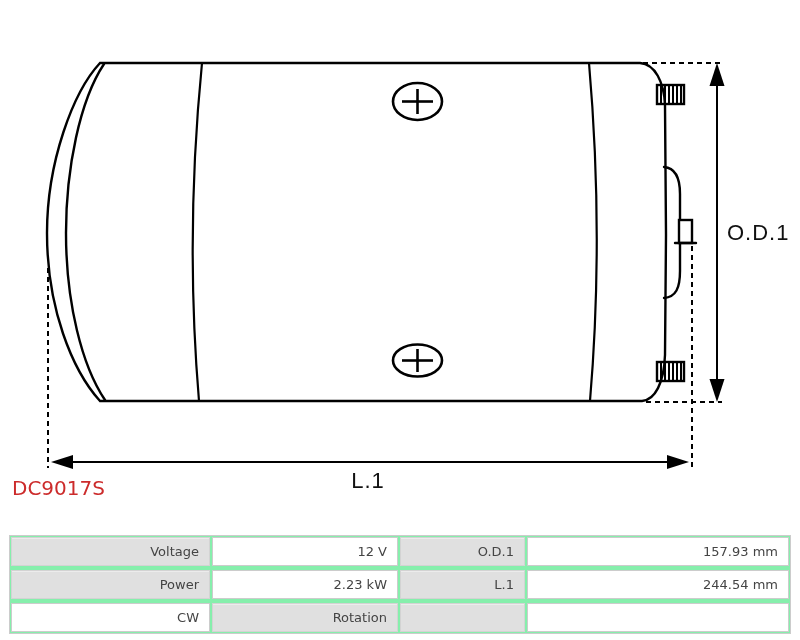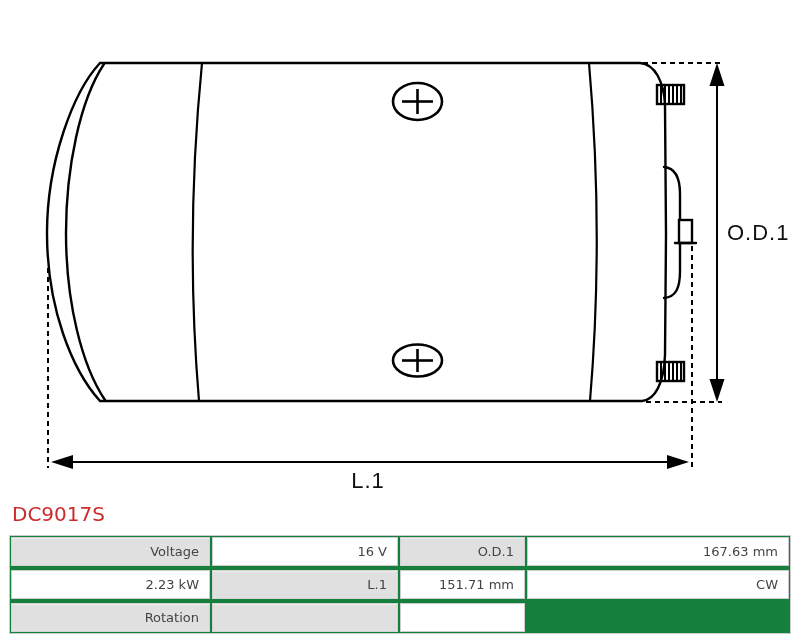--- a/index.html
+++ b/index.html
@@ -14,28 +14,28 @@
   }
   .stage{position:relative;width:800px;height:640px;background:#fff;}
   .drawing{position:absolute;left:0;top:0;}
   .dim-label{
     position:absolute;color:#111;font-size:22px;letter-spacing:1px;
     font-family:"Liberation Sans", sans-serif;white-space:nowrap;
   }
   .dim-label.od1{left:727px;top:220px;}
   .dim-label.l1{left:338px;top:468px;width:60px;text-align:center;}
   .part-number{
-    position:absolute;left:12px;top:502px;
+    position:absolute;left:12px;top:476px;
     font-family:"DejaVu Sans", sans-serif;
     font-size:20px;color:var(--accent-red);font-weight:400;
   }
   .spec-table{
     position:absolute;left:9px;top:535px;
     border:1px solid var(--cell-border);
-    padding:1px;background:#15803d;
+    padding:1px;background:#86efac;
     display:grid;
     grid-template-columns:199px 186px 125px 262px;
     grid-template-rows:repeat(3,29px);
     column-gap:2px;row-gap:4px;
   }
   .cell{
     display:flex;align-items:center;justify-content:flex-end;
     padding-right:10px;font-size:13px;color:#444;
     font-family:"DejaVu Sans", sans-serif;
   }
@@ -102,27 +102,28 @@
     </g>
   </svg>
 
   <div class="dim-label od1">O.D.1</div>
   <div class="dim-label l1">L.1</div>
 
   <div class="part-number">DC9017S</div>
 
   <div class="spec-table">
     <div class="cell label">Voltage</div>
-    <div class="cell value">16 V</div>
+    <div class="cell value">12 V</div>
     <div class="cell label">O.D.1</div>
-    <div class="cell value">167.63 mm</div>
+    <div class="cell value">157.93 mm</div>
 
+    <div class="cell label">Power</div>
     <div class="cell value">2.23 kW</div>
     <div class="cell label">L.1</div>
-    <div class="cell value">151.71 mm</div>
+    <div class="cell value">244.54 mm</div>
 
     <div class="cell value">CW</div>
     <div class="cell label">Rotation</div>
     <div class="cell label"></div>
     <div class="cell value"></div>
   </div>
 
 </div>
 
 </body></html>

